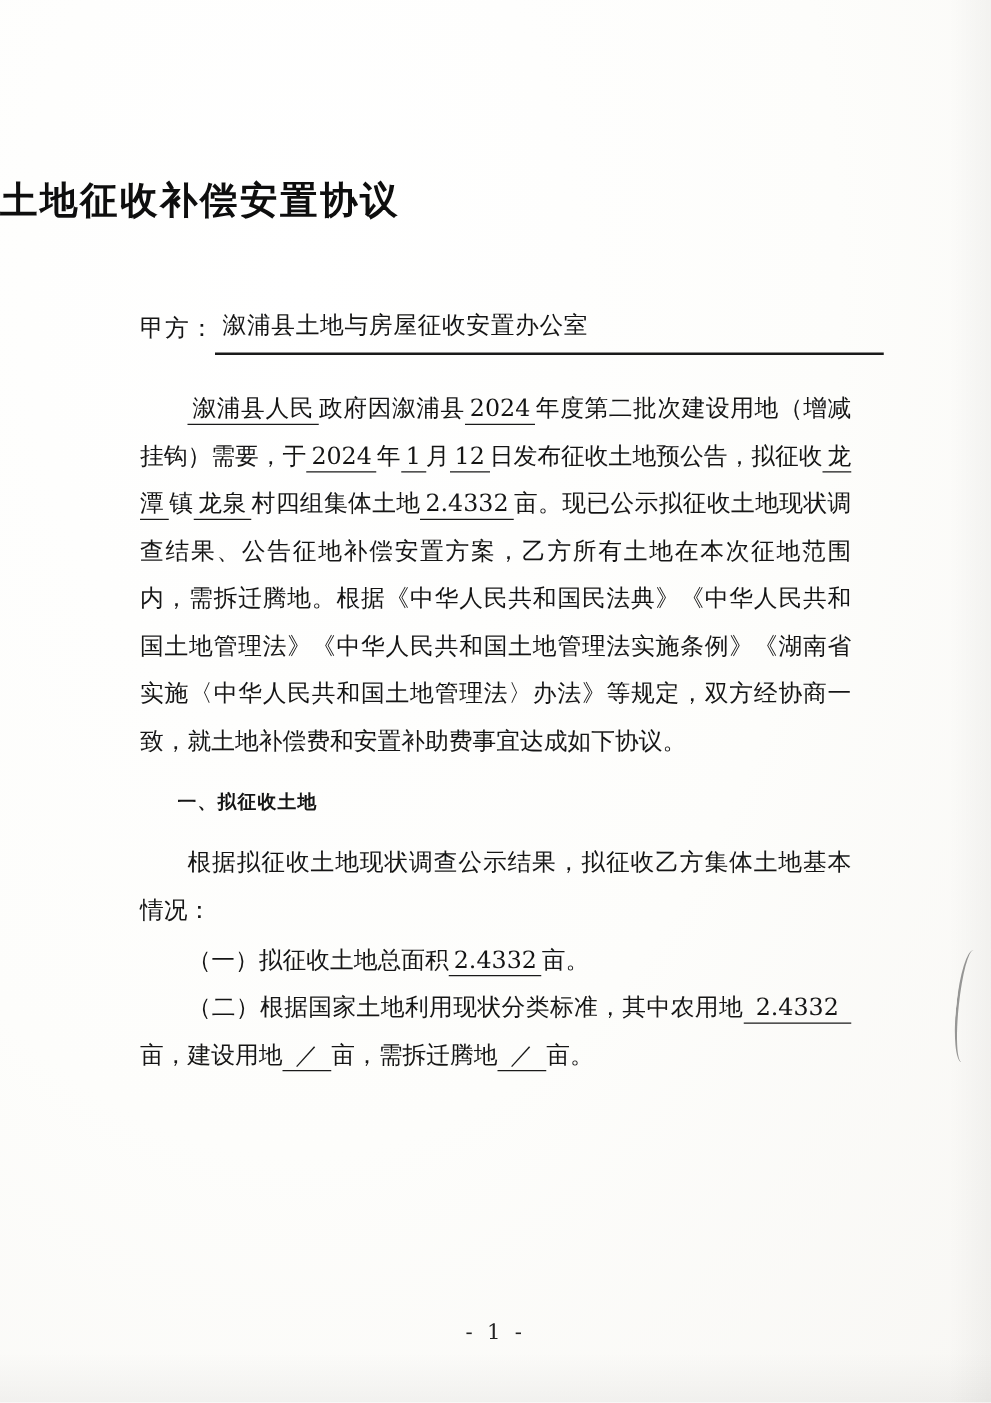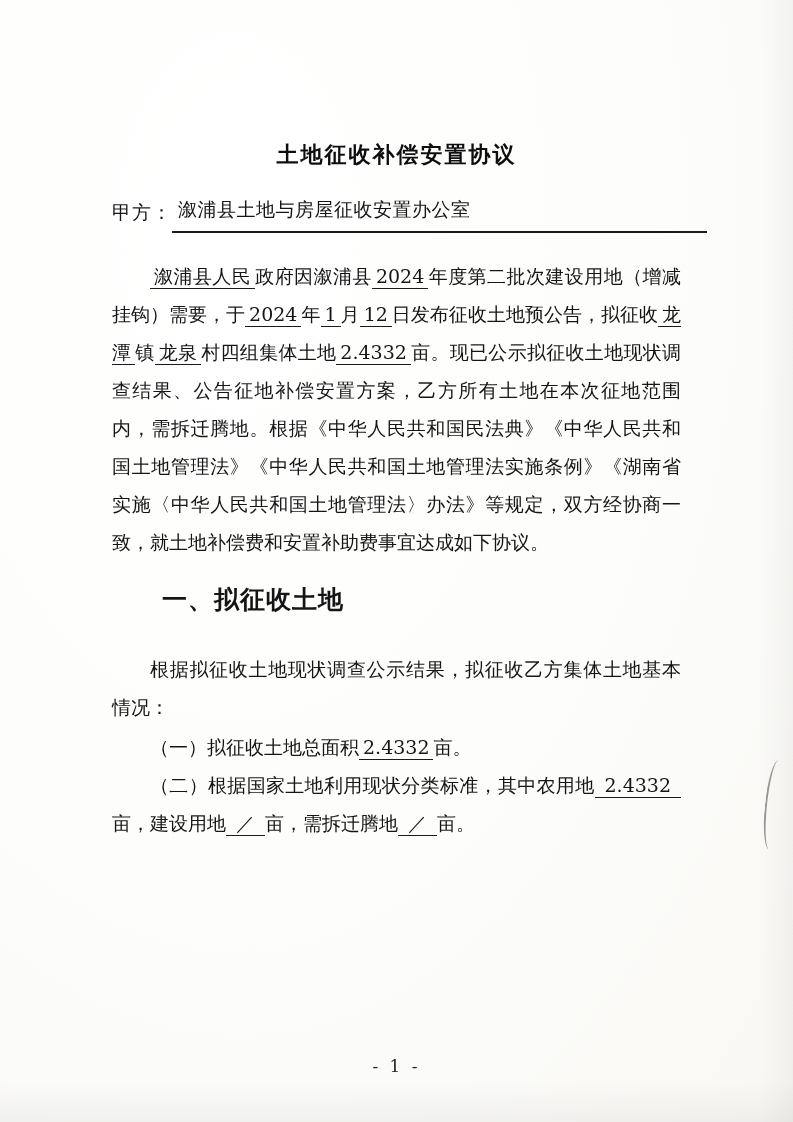--- a/index.html
+++ b/index.html
@@ -17,30 +17,30 @@
   }
   .page {
     position: absolute;
     inset: 0;
     padding: 0;
     
     background:
       radial-gradient(ellipse at 30% 20%, #ffffff 0%, #fdfdfb 55%, #f8f7f4 100%);
   }
   .doc-title {
-    text-align: center;
-    font-size: 22px;
+    text-align: left;
+    font-size: 30px;
     font-weight: bold;
     letter-spacing: 2px;
     margin-top: 140px;
     font-family: "DejaVu Serif", "Liberation Serif", serif;
     color: #0e0e0e;
   }
   .parties {
-    margin-top: 20px;
+    margin-top: 60px;
     padding-left: 112px;
     padding-right: 86px;
     font-size: 19px;
     line-height: 2.1;
   }
   .party-row {
     display: flex;
     align-items: flex-end;
     white-space: nowrap;
   }
@@ -79,21 +79,21 @@
     padding: 0 4px 1px 4px;
   }
   .u-wide {
     border-bottom: 1.5px solid #1a1a1a;
     padding: 0 10px 1px 10px;
   }
   .section-head {
     margin-top: 14px;
     text-indent: 2em;
     font-weight: bold;
-    font-size: 25px;
+    font-size: 15px;
     letter-spacing: 1px;
   }
   .item {
     text-indent: 2em;
     margin: 0;
   }
   .page-number {
     position: absolute;
     bottom: 46px;
     left: 0;

